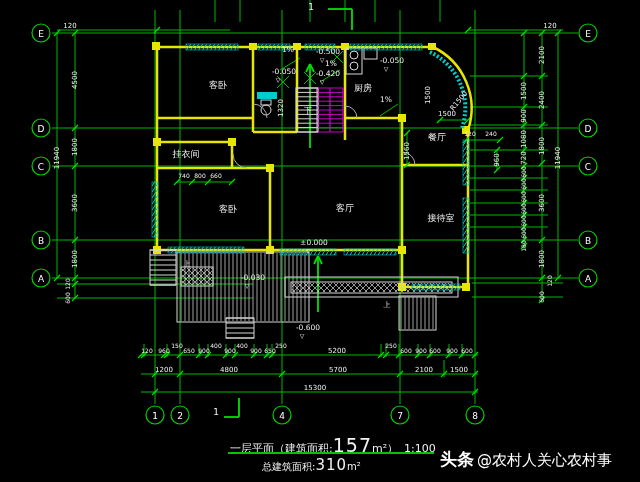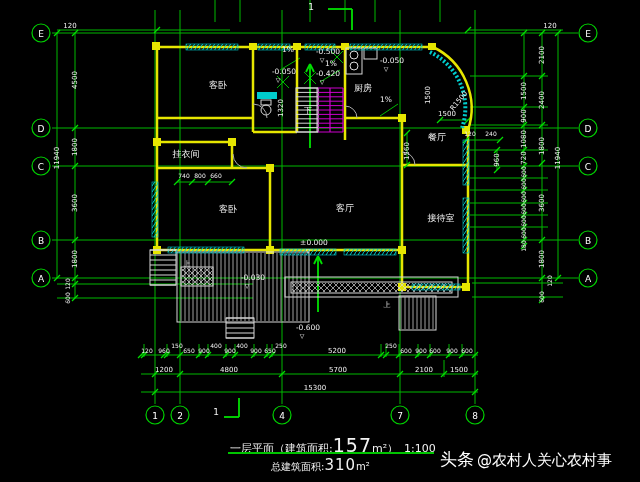--- a/index.html
+++ b/index.html
@@ -4,24 +4,24 @@
 <style>
   html,body{margin:0;padding:0;background:#000;}
   #stage{position:relative;width:640px;height:482px;background:#000;overflow:hidden;
          font-family:"DejaVu Sans",sans-serif;}
   #plan{position:absolute;left:0;top:0;}
   #plan text{font-family:"DejaVu Sans",sans-serif;dominant-baseline:middle;}
   .title{position:absolute;left:230px;top:434px;color:#f2f2f2;font-size:11px;white-space:nowrap;}
   .title .big{font-size:19px;letter-spacing:1px;}
   .title .sc{margin-left:6px;}
   .underline{position:absolute;left:228px;top:452px;width:206px;height:2px;background:#00c400;}
-  .title2{position:absolute;left:271px;top:456px;color:#f2f2f2;font-size:10px;white-space:nowrap;}
+  .title2{position:absolute;left:262px;top:456px;color:#f2f2f2;font-size:10px;white-space:nowrap;}
   .title2 .big2{font-size:15px;letter-spacing:1px;}
   .watermark{position:absolute;left:440px;top:448px;color:#fff;font-size:15px;white-space:nowrap;}
-  .watermark b{font-size:17px;font-weight:normal;margin-right:3px;}
+  .watermark b{font-size:17px;font-weight:bold;margin-right:3px;}
 </style>
 </head>
 <body>
 
 <div id="stage">
   <svg id="plan" width="640" height="482">
     <defs>
       <pattern id="pv" width="4" height="6" patternUnits="userSpaceOnUse">
         <line x1="1" y1="0" x2="1" y2="6" stroke="#c8c8c8" stroke-width="0.8"></line>
       </pattern>

